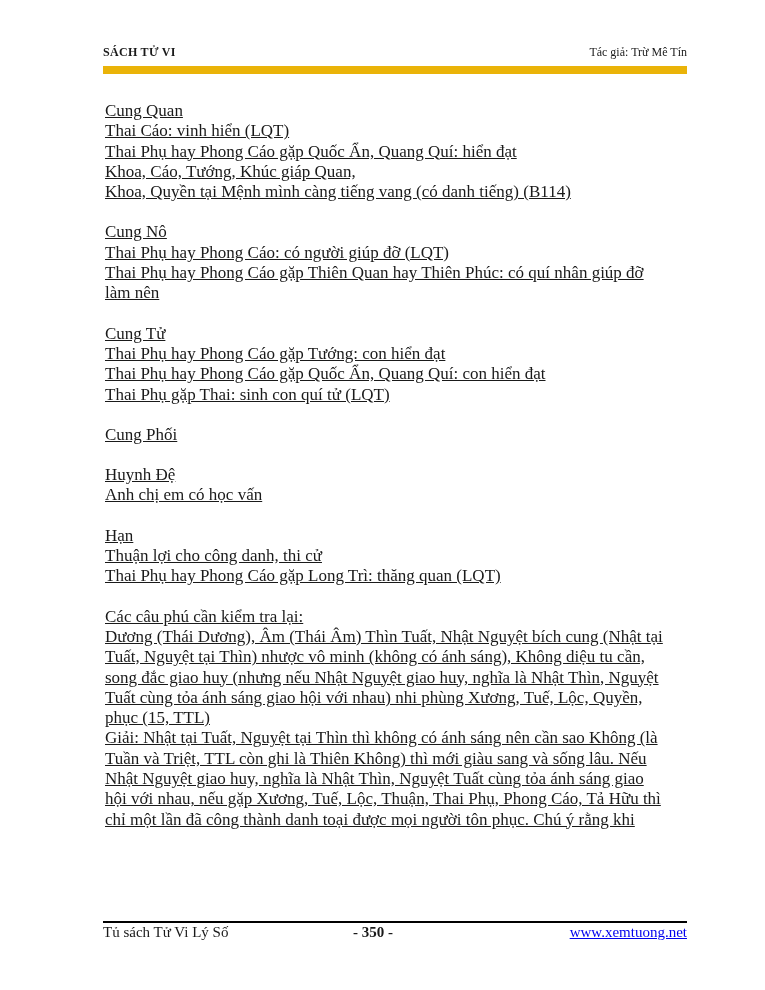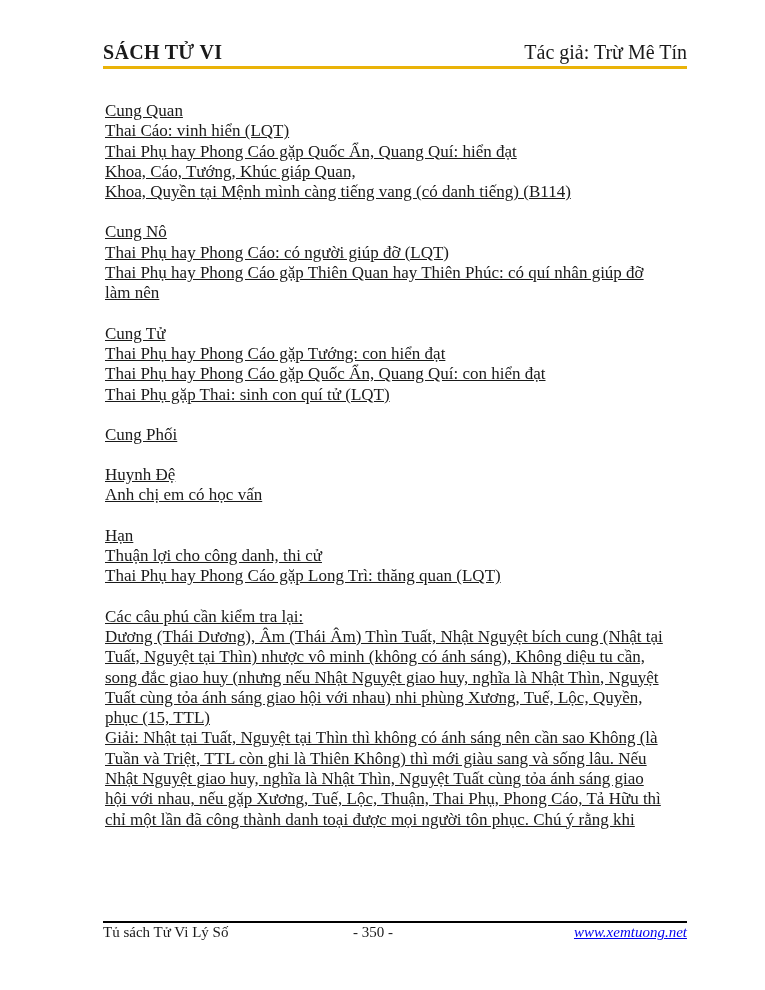--- a/index.html
+++ b/index.html
@@ -14,23 +14,23 @@
     overflow: hidden;
   }
   .header {
     position: absolute;
     left: 103px;
     right: 78px;
     top: 42px;
     display: flex;
     justify-content: space-between;
     align-items: center;
-    font-size: 20px;
+    font-size: 12px;
     line-height: 20px;
-    border-bottom: 3px solid #eab308;
+    border-bottom: 8px solid #eab308;
     padding-bottom: 4px;
   }
   .header .book-title { font-weight: bold; letter-spacing: 0.3px; }
   .body-text {
     position: absolute;
     left: 105px;
     top: 101px;
     width: 606px;
     text-decoration: underline;
   }
@@ -46,23 +46,23 @@
     left: 103px;
     right: 78px;
     top: 921px;
     border-top: 2.5px solid #000000;
     display: flex;
     align-items: baseline;
     font-size: 15px;
     line-height: 19px;
   }
   .footer .f-left  { flex: 1; text-align: left; }
-  .footer .f-mid   { flex: 0 0 auto; text-align: right; transform: translateX(-22px); }
+  .footer .f-mid   { flex: 0 0 auto; text-align: right; transform: translateX(-22px); font-weight: bold; }
   .footer .f-right { flex: 1; text-align: right; }
-  .footer a.site-link { text-decoration: underline; cursor: pointer; font-style: italic; }
+  .footer a.site-link { text-decoration: underline; cursor: pointer; }
 </style>
 </head>
 <body>
 
 <div class="page">
 
   <div class="header">
     <span class="book-title">SÁCH TỬ VI</span>
     <span class="author">Tác giả: Trừ Mê Tín</span>
   </div>

